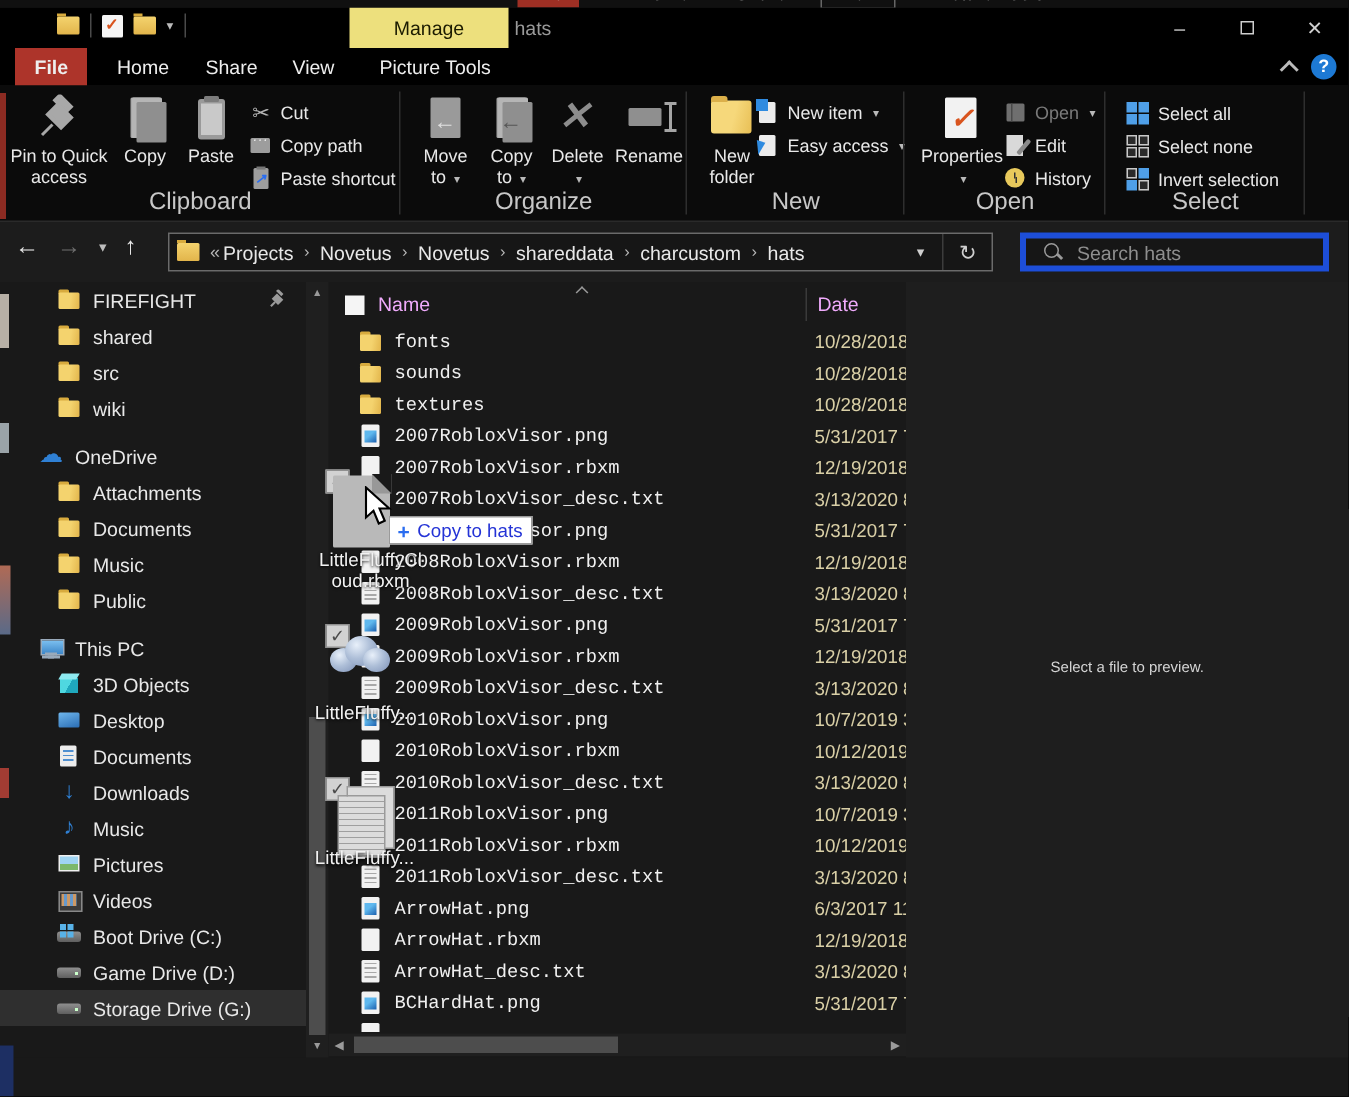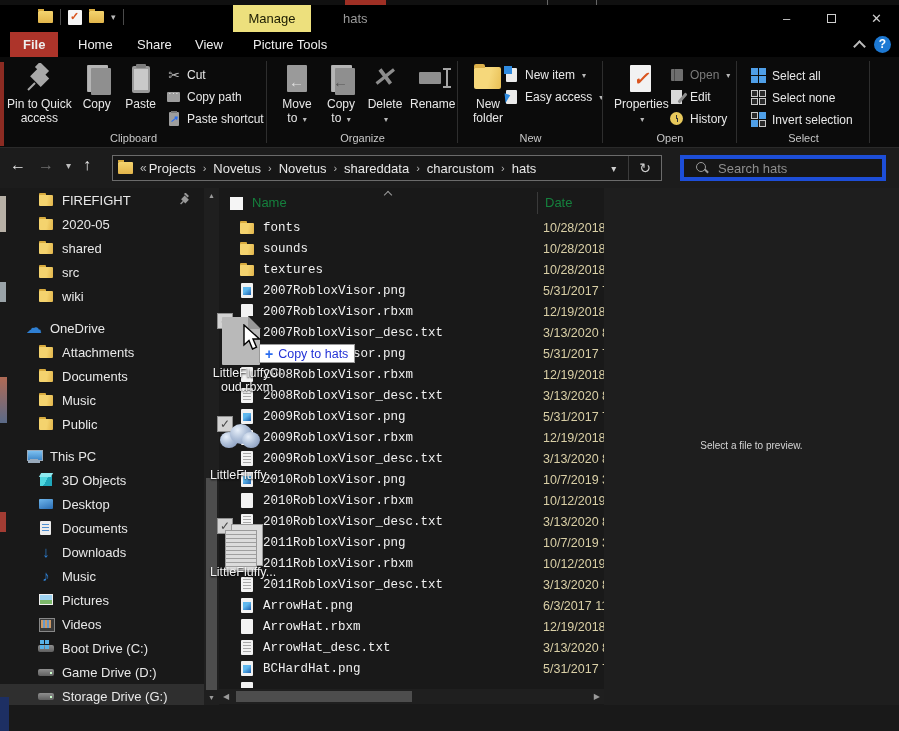--- a/index.html
+++ b/index.html
@@ -15,38 +15,38 @@
 
   
   #titlebar { position:absolute; left:0; top:5px; width:899px; height:27px; background:#000; }
   .qat { position:absolute; left:38px; top:4px; display:flex; align-items:center; gap:7px; }
   .qat-sep { width:1px; height:16px; background:#4a4a4a; }
   .ic-mini-folder { width:15px; height:12px; background:linear-gradient(#f4d36e,#e2b54b); border-radius:1px; position:relative; }
   .ic-mini-folder::before { content:""; position:absolute; top:-2px; left:0; width:6px; height:2px; background:#d8ab3e; }
   .ic-mini-check { width:14px; height:15px; background:#f5f5f5; border-radius:1px; position:relative; }
   .ic-mini-check::after { content:"\2713"; position:absolute; left:2px; top:0px; color:#d9541e; font-size:11px; font-weight:bold; }
   .qat-caret { color:#bbb; font-size:9px; }
-  #manage-tab { position:absolute; left:233px; top:0; width:78px; height:27px; background:#ede07d; color:#1b1b00; font-size:13px; text-align:center; line-height:27px; }
+  #manage-tab { position:absolute; left:233px; top:0; width:106px; height:27px; background:#ede07d; color:#1b1b00; font-size:13px; text-align:center; line-height:27px; }
   #win-title { position:absolute; left:343px; top:6px; color:#9a9a9a; font-size:13px; }
   .win-controls { position:absolute; right:0; top:0; height:27px; display:flex; }
   .win-btn { width:45px; height:27px; color:#cfcfcf; display:flex; align-items:center; justify-content:center; font-size:13px; }
   .win-btn .maxbox { width:9px; height:9px; border:1px solid #cfcfcf; }
 
   
   #tabrow { position:absolute; left:0; top:32px; width:899px; height:25px; background:#000; }
   .rtab { position:absolute; top:0; height:25px; line-height:25px; font-size:13px; color:#eee; padding:0 13px; }
   .rtab-file { background:#ad342a; font-weight:bold; }
   #ribbon-collapse { position:absolute; right:34px; top:6px; width:12px; height:12px; color:#bbb; }
   #ribbon-collapse::before { content:""; position:absolute; left:2px; top:4px; width:7px; height:7px; border-left:2px solid #bbb; border-top:2px solid #bbb; transform:rotate(45deg); }
   #help-btn { position:absolute; right:8px; top:4px; width:17px; height:17px; border-radius:50%; background:#1d79d4; color:#fff; font-size:12px; font-weight:bold; text-align:center; line-height:17px; }
 
   
   #ribbon { position:absolute; left:0; top:57px; width:899px; height:91px; background:#0b0b0b; border-bottom:1px solid #2a2a2a; }
   .rgroup { position:absolute; top:0; height:90px; }
-  .rgroup-label { position:absolute; bottom:3px; left:0; right:0; text-align:center; color:#c8c8c8; font-size:11px; }
+  .rgroup-label { position:absolute; bottom:3px; left:0; right:0; text-align:center; color:#c8c8c8; font-size:16px; }
   .rgroup-sep { position:absolute; top:4px; right:0; width:1px; height:82px; background:#2e2e2e; }
   .big-row { position:absolute; left:0; top:4px; display:flex; }
   .bigbtn { min-width:44px; padding:0 3px; height:72px; display:flex; flex-direction:column; align-items:center; color:#e8e8e8; font-size:12px; }
   .bigbtn .bicon { width:32px; height:32px; margin-top:2px; position:relative; flex:none; }
   .bigbtn .blab { text-align:center; line-height:14px; margin-top:2px; white-space:nowrap; }
   .smallcol { position:absolute; display:flex; flex-direction:column; }
   .smallbtn { height:22px; display:flex; align-items:center; gap:5px; color:#e8e8e8; font-size:12px; white-space:nowrap; padding:0 4px; }
   .smallbtn.disabled { color:#7a7a7a; }
   .dd { font-size:8px; color:#b9b9b9; margin-left:2px; }
   .sicon { width:16px; height:16px; position:relative; flex:none; }
@@ -143,21 +143,21 @@
   .ic-pic::after { content:""; position:absolute; left:2px; top:3px; width:12px; height:9px; background:linear-gradient(#9fd4f2 55%, #7cb86a 55%); }
   .ic-video::before { content:""; position:absolute; left:1px; top:2px; width:14px; height:12px; background:#3a3a3a; border:1px solid #888; }
   .ic-video::after { content:""; position:absolute; left:3px; top:4px; width:10px; height:8px; background:repeating-linear-gradient(90deg,#c96 0 2px, #69c 2px 4px); }
   .ic-drive::before { content:""; position:absolute; left:0; top:5px; width:16px; height:7px; background:linear-gradient(#8f8f8f,#5f5f5f); border-radius:2px; }
   .ic-drive::after { content:""; position:absolute; right:2px; top:8px; width:2px; height:2px; background:#caffca; }
   .ic-drive-os::before { content:""; position:absolute; left:0; top:5px; width:16px; height:7px; background:linear-gradient(#8f8f8f,#5f5f5f); border-radius:2px; }
   .ic-drive-os::after { content:""; position:absolute; left:2px; top:0px; width:4px; height:4px; background:#58b2e8; box-shadow:5px 0 0 #58b2e8, 0 5px 0 #58b2e8, 5px 5px 0 #58b2e8; }
 
   
   #filelist { position:absolute; left:219px; top:0; width:385px; height:517px; }
-  #fl-header { position:absolute; left:0; top:2px; width:385px; height:26px; color:#15803d; font-size:13px; }
+  #fl-header { position:absolute; left:0; top:2px; width:385px; height:26px; color:#f0abfc; font-size:13px; }
   #hdr-check { position:absolute; left:11px; top:7px; width:13px; height:13px; background:#f5f5f5; }
   #hdr-name { position:absolute; left:33px; top:5px; }
   #hdr-sortcaret { position:absolute; left:166px; top:0px; width:8px; height:8px; }
   #hdr-sortcaret::before { content:""; position:absolute; left:0; top:2px; width:5px; height:5px; border-left:1px solid #9a9a9a; border-top:1px solid #9a9a9a; transform:rotate(45deg); }
   #hdr-sep { position:absolute; left:318px; top:2px; width:1px; height:22px; background:#3a3a3a; }
   #hdr-date { position:absolute; left:326px; top:5px; }
   #fl-rows { position:absolute; left:0; top:29px; width:385px; height:471px; overflow:hidden; }
   .frow { position:relative; height:21px; display:flex; align-items:center; }
   .frow .fname { color:#f0f0f0; font-size:12.5px; margin-left:8px; white-space:nowrap; overflow:hidden;font-family:Liberation Mono, monospace; }
   .frow .fdate { position:absolute; left:324px; color:#d9cfa6; font-size:12.5px; white-space:nowrap; }
@@ -481,24 +481,20 @@
               <g fill="#9a9a9a">
                 <rect x="6" y="1" width="5" height="2" transform="rotate(45 8.5 2)"></rect>
                 <rect x="4" y="4" width="6" height="5" transform="rotate(45 7 6.5)"></rect>
                 <rect x="2" y="9" width="4" height="1.4" transform="rotate(-45 4 9.7)"></rect>
               </g>
             </svg>
           </span>
         </div>
         <div class="sb-item sb-ind2">
           <span class="ic16 ic-folder"></span>
-          <span>2020-05</span>
-        </div>
-        <div class="sb-item sb-ind2">
-          <span class="ic16 ic-folder"></span>
           <span>shared</span>
         </div>
         <div class="sb-item sb-ind2">
           <span class="ic16 ic-folder"></span>
           <span>src</span>
         </div>
         <div class="sb-item sb-ind2">
           <span class="ic16 ic-folder"></span>
           <span>wiki</span>
         </div>

